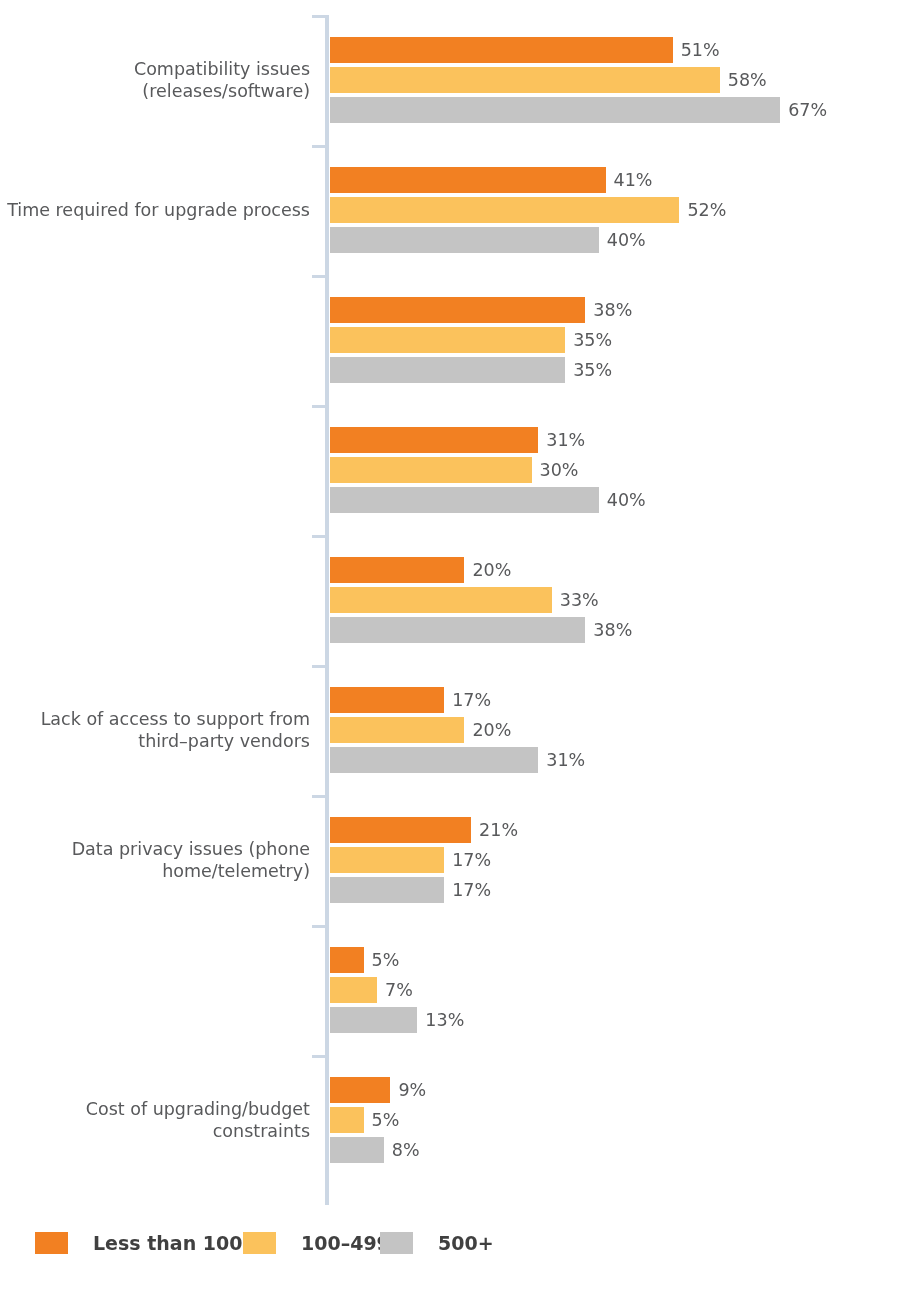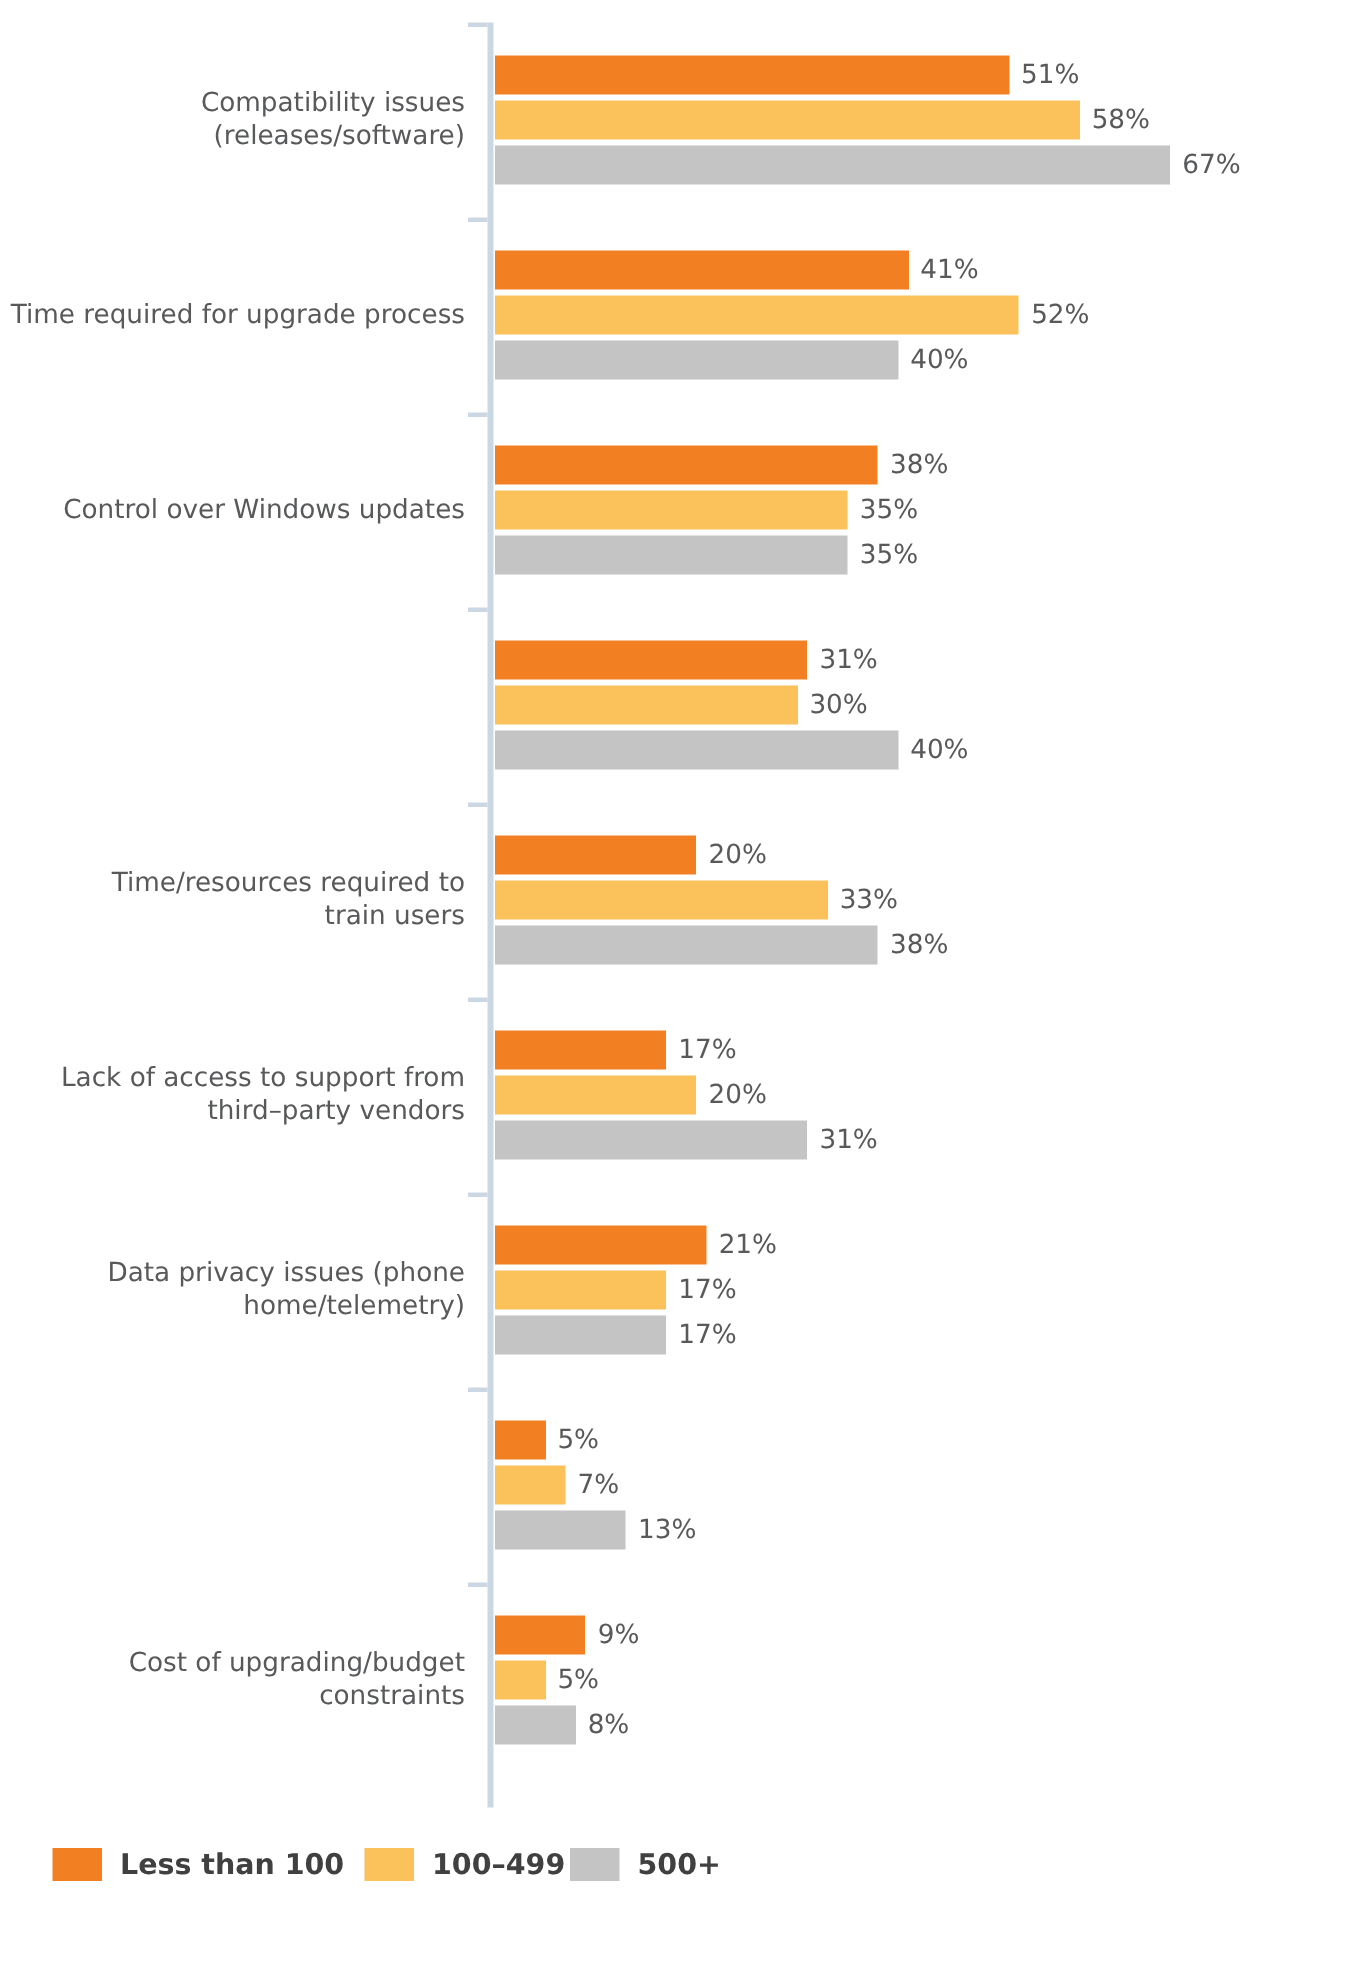--- a/index.html
+++ b/index.html
@@ -99,20 +99,21 @@
     top: 1228px;
     width: 900px;
     height: 40px;
   }
   .legend-item {
     position: absolute;
     top: 0;
     height: 30px;
     display: flex;
     align-items: center;
+    gap: 13px;
   }
   .legend-swatch {
     width: 33px;
     height: 22px;
     margin-right: 12px;
     flex: none;
   }
   .legend-label {
     color: #404040;
     font-size: 19px;
@@ -165,21 +166,20 @@
           <div class="bar-row" style="top: 52px; width: 570px;">
             <div class="bar s1" style="width: 349.44px; background: rgb(251, 194, 92);"></div>
             <div class="bar-value" style="left: 349.44px;">52%</div>
           </div>
           <div class="bar-row" style="top: 82px; width: 570px;">
             <div class="bar s2" style="width: 268.8px; background: rgb(196, 196, 196);"></div>
             <div class="bar-value" style="left: 268.8px;">40%</div>
           </div>
         </div>
         <div class="cat-group" style="top: 275px; height: 130px;">
-          <div class="cat-label" style="top: 54px;">Control over Windows updates</div>
           <div class="bar-row" style="top: 22px; width: 570px;">
             <div class="bar s0" style="width: 255.36px; background: rgb(242, 128, 34);"></div>
             <div class="bar-value" style="left: 255.36px;">38%</div>
           </div>
           <div class="bar-row" style="top: 52px; width: 570px;">
             <div class="bar s1" style="width: 235.2px; background: rgb(251, 194, 92);"></div>
             <div class="bar-value" style="left: 235.2px;">35%</div>
           </div>
           <div class="bar-row" style="top: 82px; width: 570px;">
             <div class="bar s2" style="width: 235.2px; background: rgb(196, 196, 196);"></div>
@@ -194,22 +194,20 @@
           <div class="bar-row" style="top: 52px; width: 570px;">
             <div class="bar s1" style="width: 201.6px; background: rgb(251, 194, 92);"></div>
             <div class="bar-value" style="left: 201.6px;">30%</div>
           </div>
           <div class="bar-row" style="top: 82px; width: 570px;">
             <div class="bar s2" style="width: 268.8px; background: rgb(196, 196, 196);"></div>
             <div class="bar-value" style="left: 268.8px;">40%</div>
           </div>
         </div>
         <div class="cat-group" style="top: 535px; height: 130px;">
-          <div class="cat-label" style="top: 43px;">Time/resources required to
-train users</div>
           <div class="bar-row" style="top: 22px; width: 570px;">
             <div class="bar s0" style="width: 134.4px; background: rgb(242, 128, 34);"></div>
             <div class="bar-value" style="left: 134.4px;">20%</div>
           </div>
           <div class="bar-row" style="top: 52px; width: 570px;">
             <div class="bar s1" style="width: 221.76px; background: rgb(251, 194, 92);"></div>
             <div class="bar-value" style="left: 221.76px;">33%</div>
           </div>
           <div class="bar-row" style="top: 82px; width: 570px;">
             <div class="bar s2" style="width: 255.36px; background: rgb(196, 196, 196);"></div>

